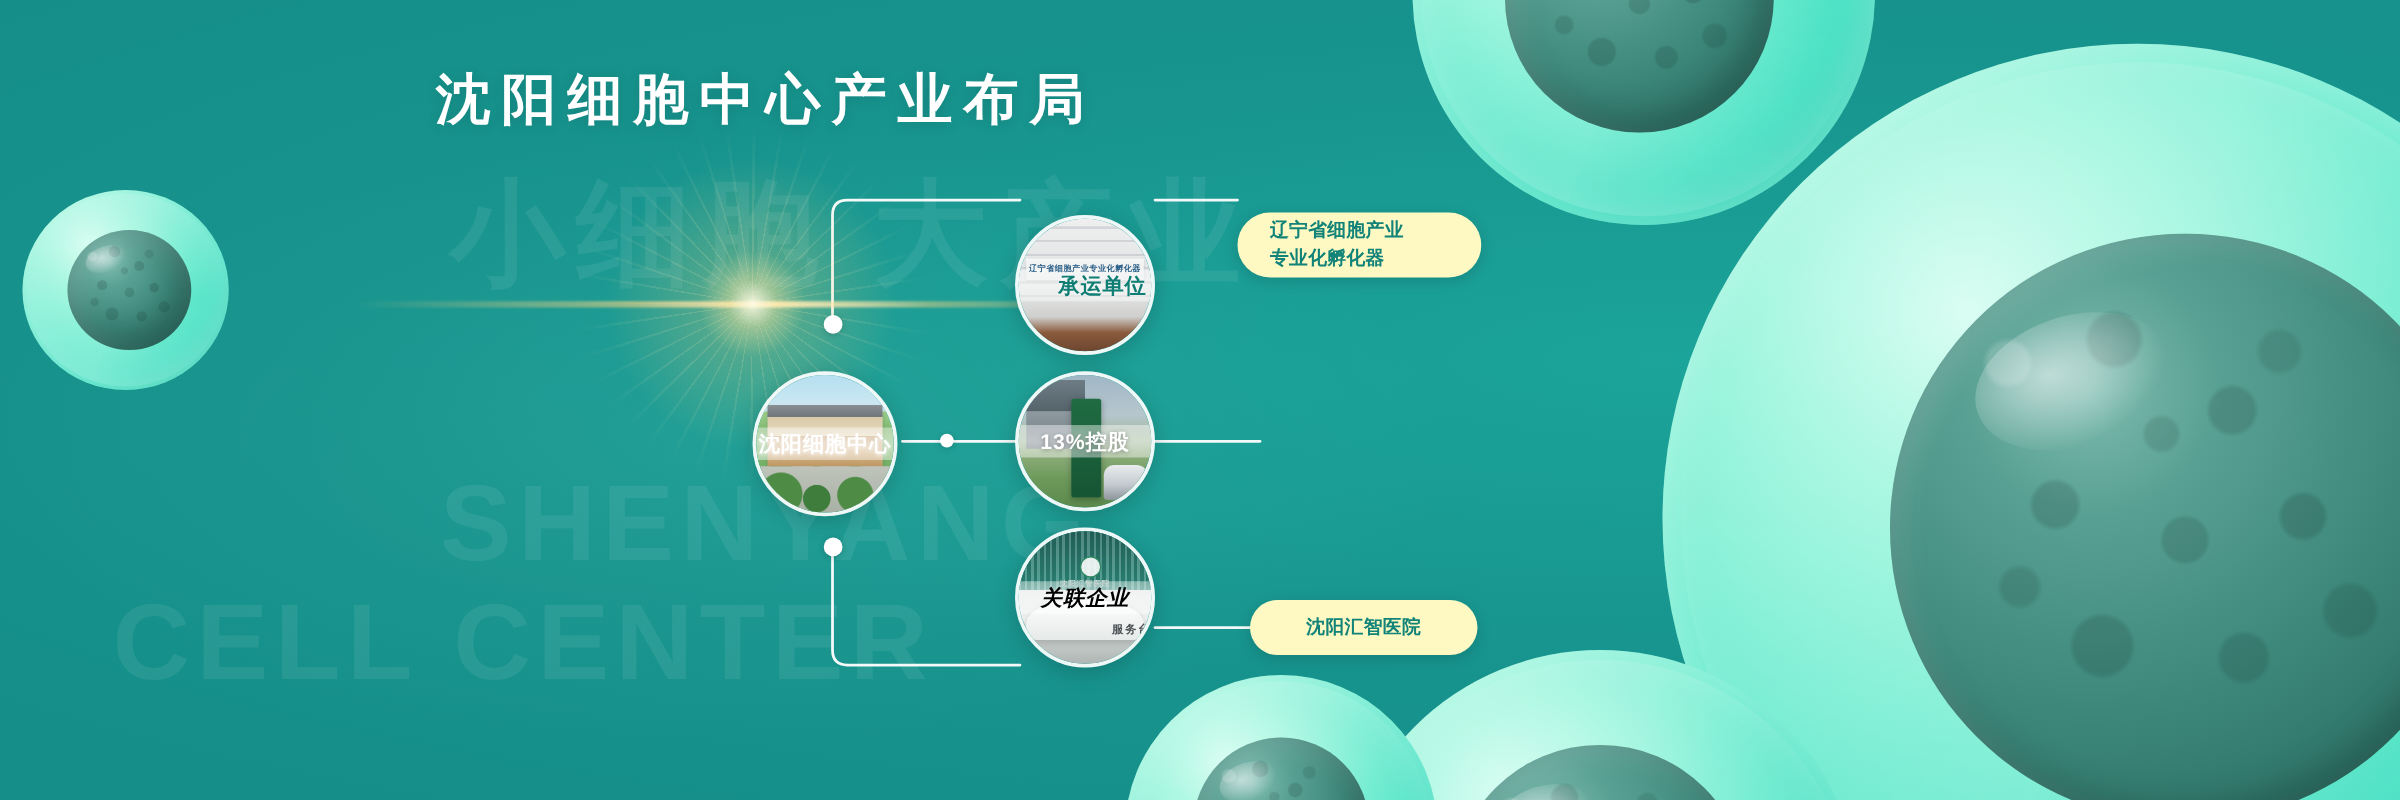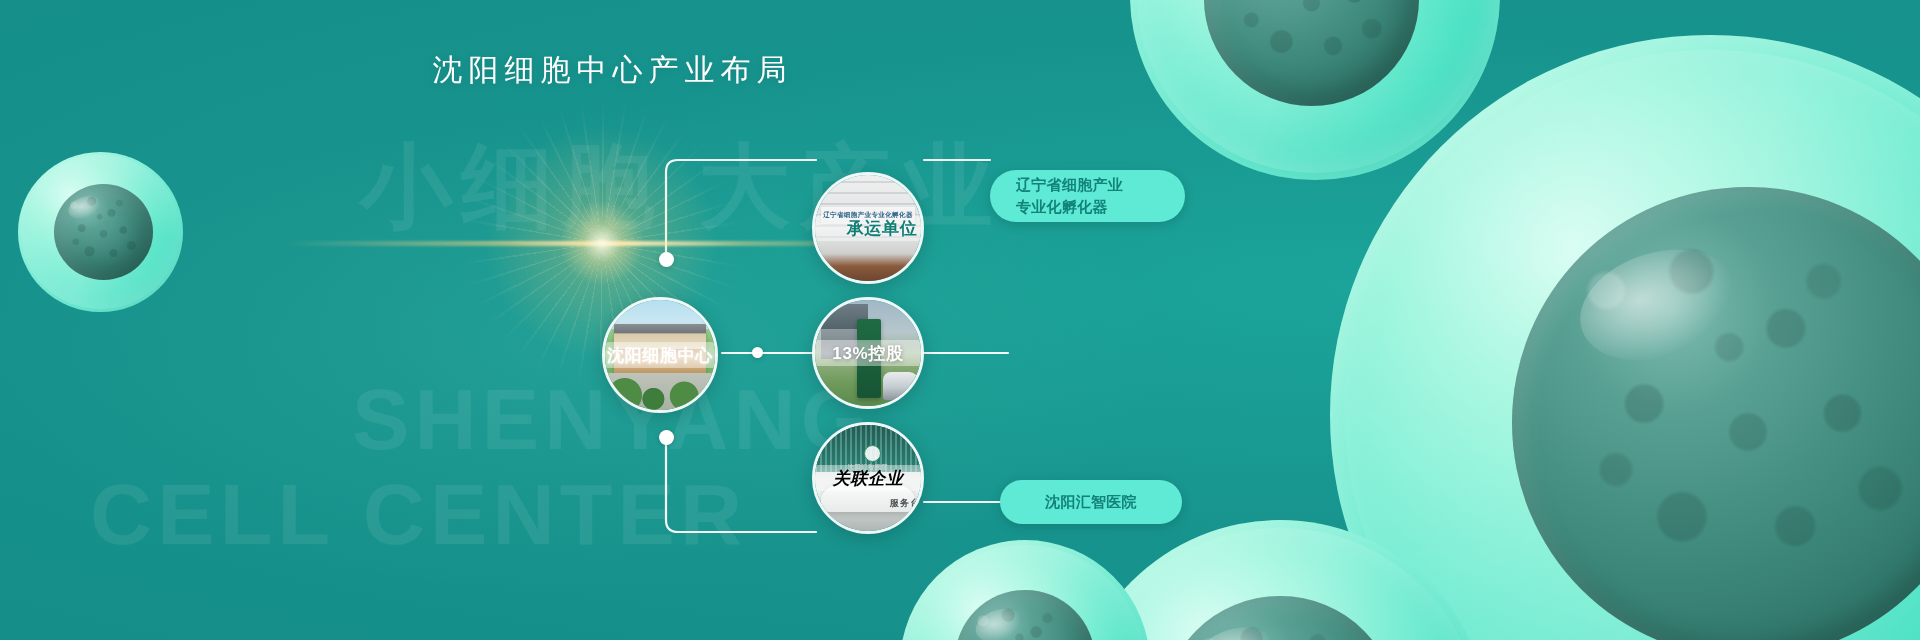--- a/index.html
+++ b/index.html
@@ -104,21 +104,21 @@
     position:absolute; left:-165px; top:-165px; width:330px; height:330px;
     background:repeating-conic-gradient(from 0deg, rgba(255,240,195,.30) 0deg 1.1deg, rgba(255,240,195,0) 1.1deg 9deg);
     -webkit-mask-image:radial-gradient(circle, #000 0%, rgba(0,0,0,.65) 22%, rgba(0,0,0,0) 62%);
     mask-image:radial-gradient(circle, #000 0%, rgba(0,0,0,.65) 22%, rgba(0,0,0,0) 62%);
     opacity:.8;
   }
 
   
   #page-title{
     position:absolute; left:0; top:50px; width:1225px; text-align:center;
-    color:#ffffff; font-size:30px; font-weight:400; letter-spacing:.20em;
+    color:#ffffff; font-size:44px; font-weight:700; letter-spacing:.20em;
     text-shadow:0 2px 10px rgba(0,0,0,.12);
   }
 
   
   #connectors{ position:absolute; left:0; top:0; width:1920px; height:640px; }
 
   
   .node{
     position:absolute; border-radius:50%; overflow:hidden;
     border:3px solid rgba(255,255,255,.92);
@@ -227,21 +227,21 @@
     font-size:6px; color:#c9d6d1; letter-spacing:.12em; font-weight:700;
   }
   #node-bot .desk-text{
     position:absolute; z-index:3; left:0; width:100%; top:68%; text-align:right;
     font-size:9px; font-weight:700; color:#4a4f52; letter-spacing:.16em;
   }
   #node-bot .node-label{ color:#000000;font-style:italic; }
 
   
   .pill{
-    position:absolute; background:#5eead4; border-radius:999px;
+    position:absolute; background:#fef9c3; border-radius:999px;
     display:flex; align-items:center; padding:0 26px;
     box-shadow:0 3px 12px rgba(0,0,0,.14);
   }
   .pill .pill-text{
     color:#128378; font-size:15px; font-weight:700; line-height:1.45; letter-spacing:.02em;
     white-space:pre-line;
   }
   #pill-top{ left:990px; top:170px; width:195px; height:52px; }
   #pill-mid{ left:1008px; top:330px; width:215px; height:52px; }
   #pill-bot{ left:1000px; top:480px; width:182px; height:44px; justify-content:center; padding:0 18px; }

